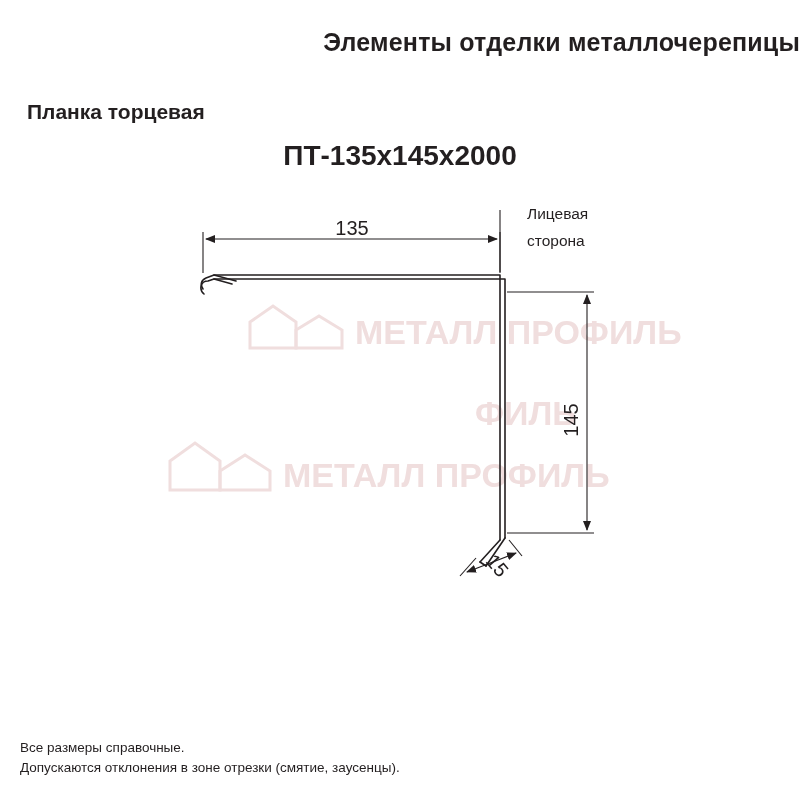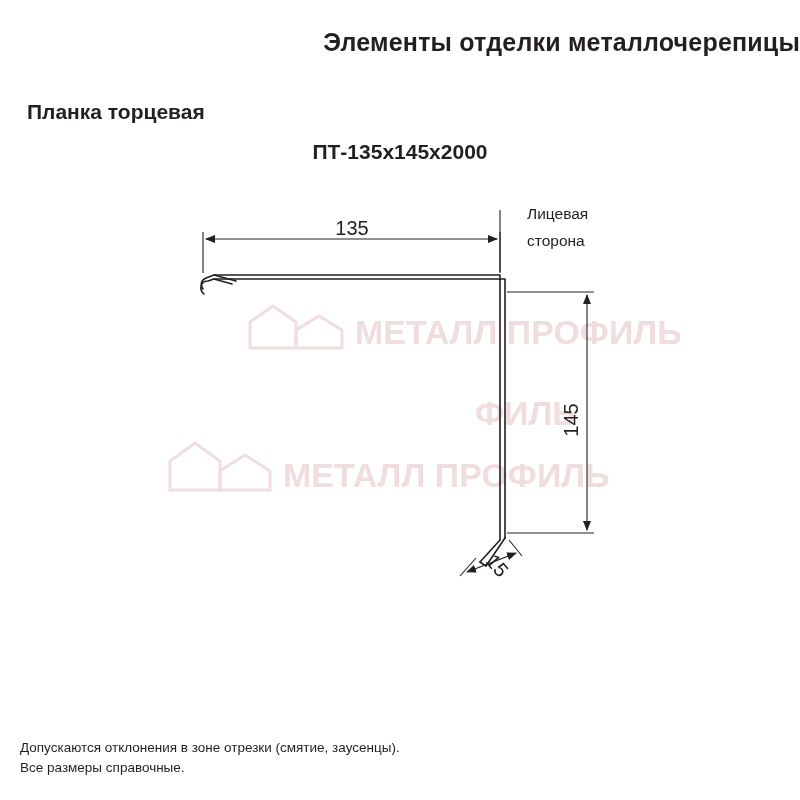--- a/index.html
+++ b/index.html
@@ -39,21 +39,21 @@
     font-size: 21px;
     font-weight: bold;
     padding-left: 27px;
   }
   .code {
     position: absolute;
     top: 140px;
     left: 0;
     width: 800px;
     text-align: center;
-    font-size: 21px;
+    font-size: 28px;
     font-weight: bold;
   }
   .drawing {
     position: absolute;
     top: 0;
     left: 0;
     width: 800px;
     height: 800px;
   }
   .footer {
@@ -159,17 +159,17 @@
     <text class="dim-label" x="492" y="570" text-anchor="middle" transform="rotate(50 492 570)">15</text>
 
     <g stroke="#231f20" stroke-width="1.1" fill="none">
       <line x1="500" y1="210" x2="500" y2="272"></line>
     </g>
     <text class="face-label" x="527" y="219">Лицевая</text>
     <text class="face-label" x="527" y="246">сторона</text>
   </svg>
 
   <div class="footer">
+    <div>Все размеры справочные.</div>
     <div>Допускаются отклонения в зоне отрезки (смятие, заусенцы).</div>
-    <div>Все размеры справочные.</div>
   </div>
 
 </div>
 
 </body></html>

